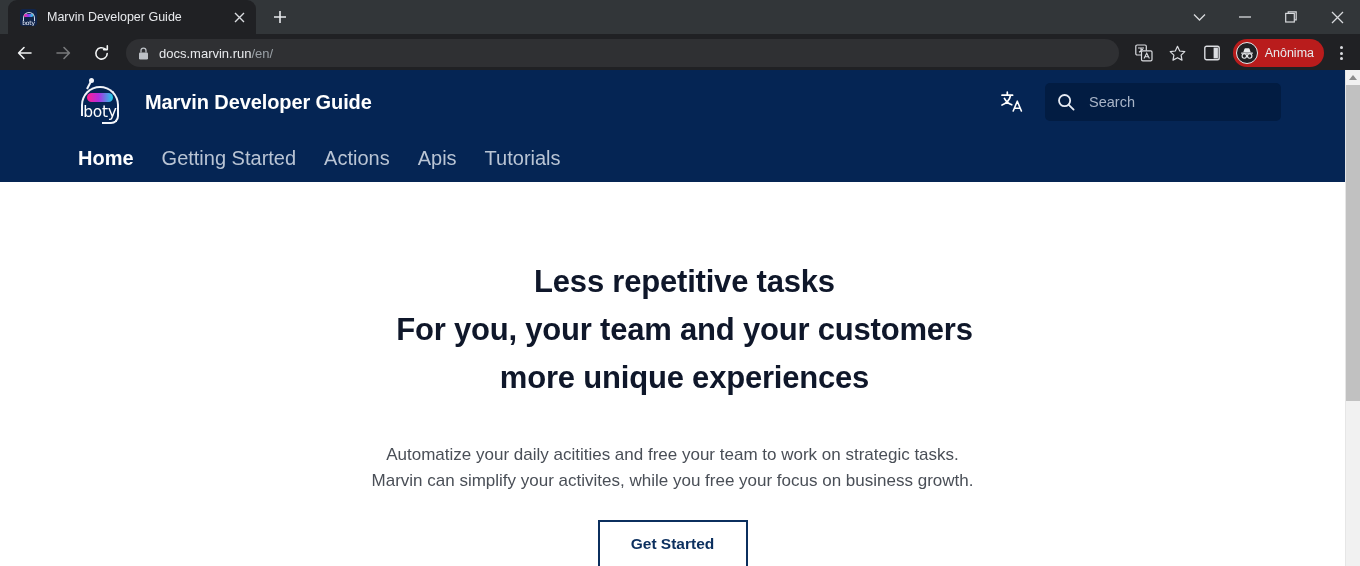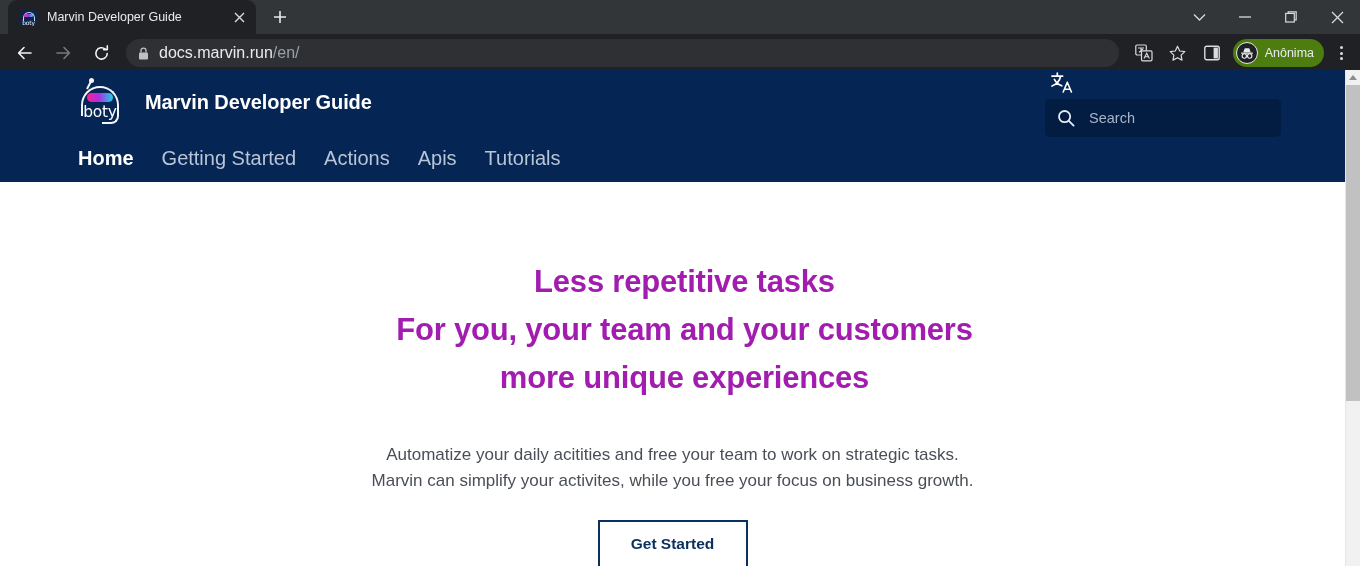--- a/index.html
+++ b/index.html
@@ -91,32 +91,32 @@
   .navbtn.disabled { opacity: .42; }
   .omnibox {
     flex: 1 1 auto;
     height: 28px; margin: 0 8px 0 6px;
     background: #2f3033;
     border-radius: 14px;
     display: flex; align-items: center;
     padding: 0 12px;
   }
   .omni-url {
-    font-size: 16px; color: #e8eaed;
+    font-size: 13px; color: #e8eaed;
     margin-left: 10px; white-space: nowrap;
   }
   .omni-url .path { color: #9aa0a6; }
   .tb-icon {
     width: 28px; height: 28px; margin: 0 3px;
     display: flex; align-items: center; justify-content: center;
     color: #dadce0;
   }
   .profile-pill {
     height: 28px; display: flex; align-items: center;
-    background: #4d7c0f; border-radius: 14px;
+    background: #b91c1c; border-radius: 14px;
     padding: 0 10px 0 3px; margin: 0 2px 0 4px;
   }
   .profile-avatar {
     width: 22px; height: 22px; border-radius: 50%;
     background: #202124;
     border: 1.5px solid #e8eaed;
     display: flex; align-items: center; justify-content: center;
     margin-right: 7px;
   }
   .profile-name { font-size: 12.5px; color: #e8eaed; white-space: nowrap; }
@@ -189,21 +189,21 @@
     letter-spacing: -0.3px;
     font-family: "DejaVu Sans", sans-serif;
   }
   .site-title {
     margin-left: 23px;
     font-size: 20px; font-weight: bold; color: #ffffff;
     letter-spacing: -0.1px;
   }
   .header-right {
     margin-left: auto;
-    display: flex; align-items: flex-start; flex-direction: column;
+    display: flex; align-items: center;
   }
   .translate-icon {
     width: 32px; height: 32px;
     display: flex; align-items: center; justify-content: center;
     color: #ffffff; margin-right: 18px;
   }
   .searchbox {
     width: 236px; height: 38px;
     background: #021c42;
     border-radius: 5px;
@@ -236,21 +236,21 @@
 
   .hero {
     padding-top: 76px;
     text-align: center;
     width: 1345px;
   }
   .hero h1 {
     font-size: 31px;
     line-height: 48px;
     font-weight: bold;
-    color: #a21caf;
+    color: #0f172a;
     letter-spacing: -0.2px;
     margin-left: 24px;
   }
   .hero-sub {
     margin-top: 40px;
     font-size: 17px;
     line-height: 26px;
     color: #4a4f57;
   }
   .cta {

